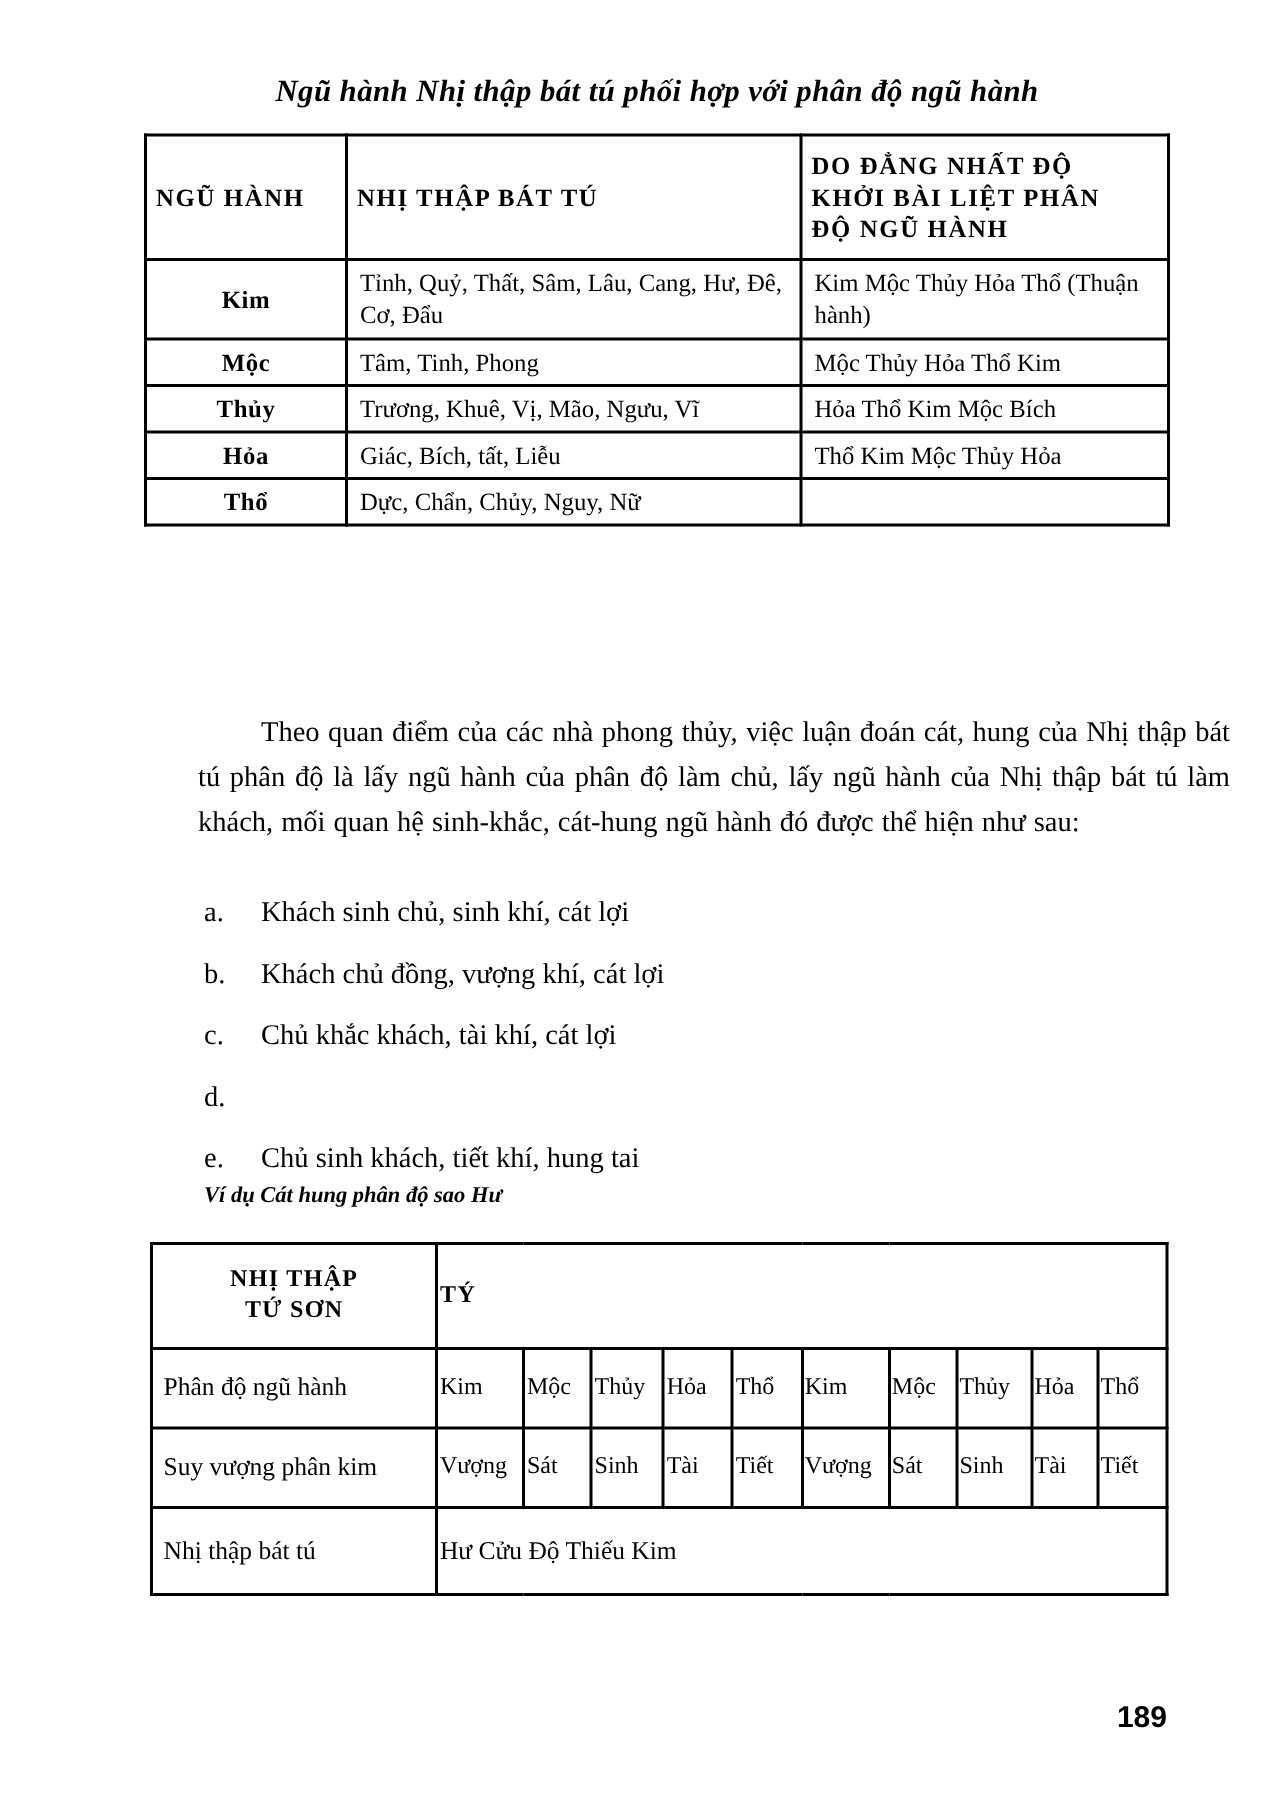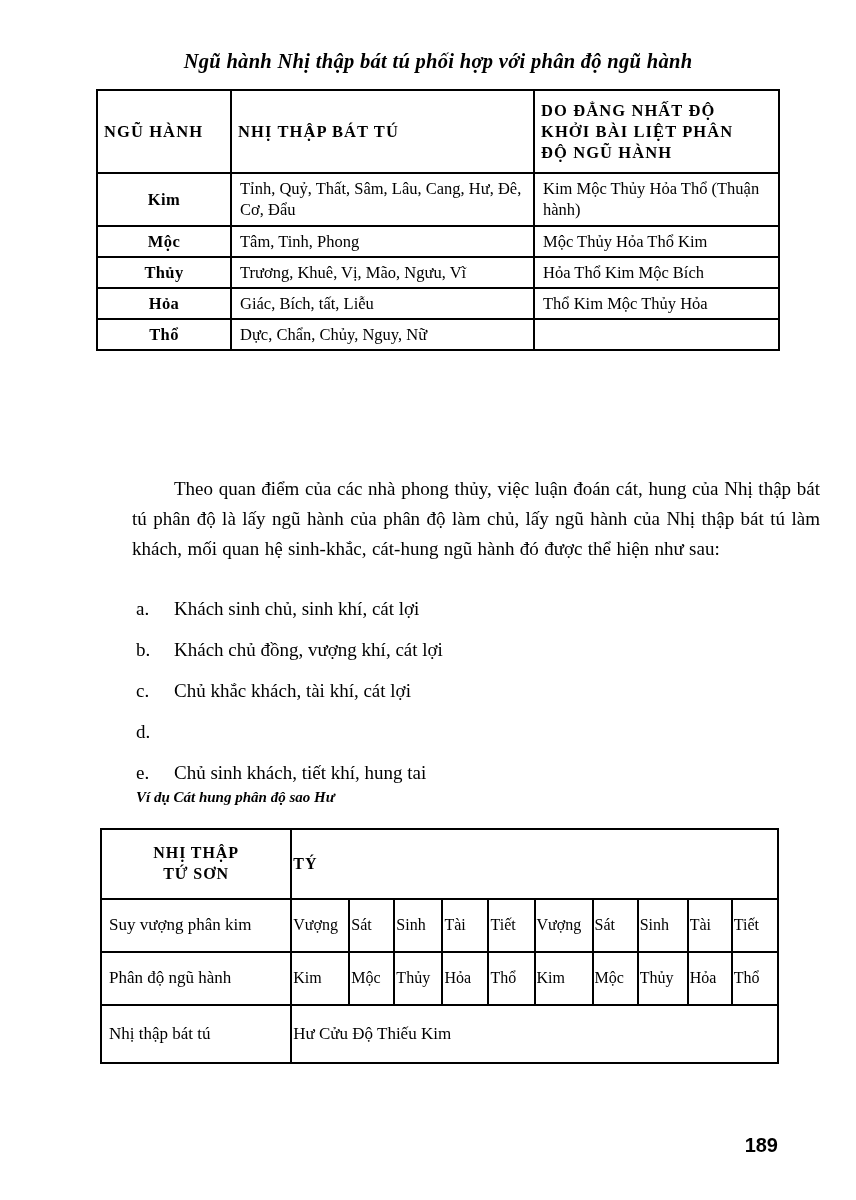--- a/index.html
+++ b/index.html
@@ -281,47 +281,47 @@
       <tr>
         <td class="t2-hdr-left">
           <span>NHỊ THẬP</span>
           <span>TỨ SƠN</span>
         </td>
         <td class="t2-hdr-right" colspan="10">TÝ</td>
       </tr>
 
 
       <tr class="t2-body-row">
+        <td class="rowlabel">Phân độ ngũ hành</td>
+        <td>Kim</td>
+        <td>Mộc</td>
+        <td>Thủy</td>
+        <td>Hỏa</td>
+        <td>Thổ</td>
+        <td>Kim</td>
+        <td>Mộc</td>
+        <td>Thủy</td>
+        <td>Hỏa</td>
+        <td>Thổ</td>
+      </tr>
+
+      <tr class="t2-body-row">
         <td class="rowlabel">Suy vượng phân kim</td>
         <td>Vượng</td>
         <td>Sát</td>
         <td>Sinh</td>
         <td>Tài</td>
         <td>Tiết</td>
         <td>Vượng</td>
         <td>Sát</td>
         <td>Sinh</td>
         <td>Tài</td>
         <td>Tiết</td>
       </tr>
 
-      <tr class="t2-body-row">
-        <td class="rowlabel">Phân độ ngũ hành</td>
-        <td>Kim</td>
-        <td>Mộc</td>
-        <td>Thủy</td>
-        <td>Hỏa</td>
-        <td>Thổ</td>
-        <td>Kim</td>
-        <td>Mộc</td>
-        <td>Thủy</td>
-        <td>Hỏa</td>
-        <td>Thổ</td>
-      </tr>
-
       <tr class="t2-last-row">
         <td class="rowlabel">Nhị thập bát tú</td>
         <td colspan="10">Hư Cửu Độ Thiếu   Kim</td>
       </tr>
     </tbody>
   </table>
 
   <div class="page-number">189</div>
 
 </div>

